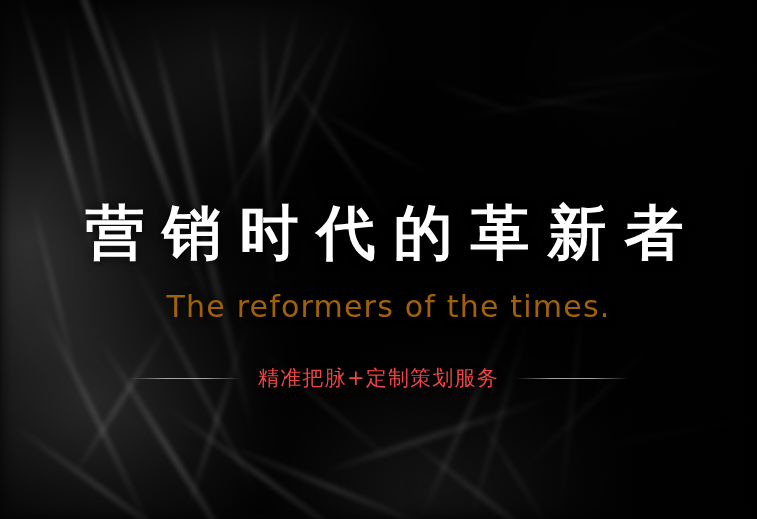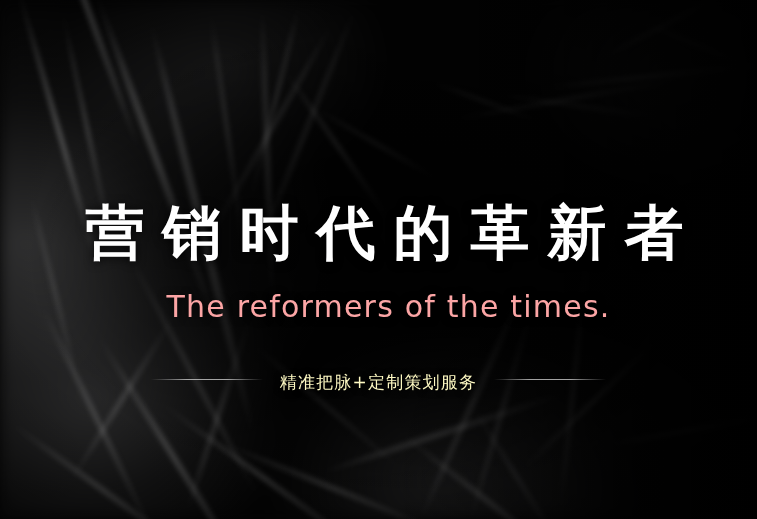--- a/index.html
+++ b/index.html
@@ -87,21 +87,21 @@
     text-shadow: 0 1px 10px rgba(0,0,0,0.85);
     padding-left: 12px;
   }
 
   .subhead-en {
     position: absolute;
     top: 292px;
     left: 0;
     right: 0;
     text-align: center;
-    color: #fca5a5;
+    color: #a16207;
     font-size: 30px;
     line-height: 1;
     font-weight: 400;
     letter-spacing: 1.2px;
     white-space: nowrap;
     text-shadow: 0 1px 8px rgba(0,0,0,0.8);
     margin-left: 20px;
   }
 
   .tagline-row {
@@ -113,27 +113,26 @@
     align-items: center;
     justify-content: center;
     gap: 17px;
   }
   .rule {
     width: 112px;
     height: 1px;
     background: linear-gradient(90deg, rgba(190,190,190,0) 0%, rgba(190,190,190,0.85) 32%, rgba(190,190,190,0.85) 68%, rgba(190,190,190,0) 100%);
   }
   .tagline {
-    color: #fef9c3;
-    font-size: 17px;
+    color: #ef4444;
+    font-size: 21px;
     line-height: 1;
     letter-spacing: 1.2px;
     white-space: nowrap;
     text-shadow: 0 1px 7px rgba(0,0,0,0.85);
-    margin-top: 6px;
   }
 
   .tagline-second {
     position: absolute;
     top: 406px;
     left: 0;
     right: 0;
     text-align: center;
     color: #c9c9c9;
     font-size: 21px;

